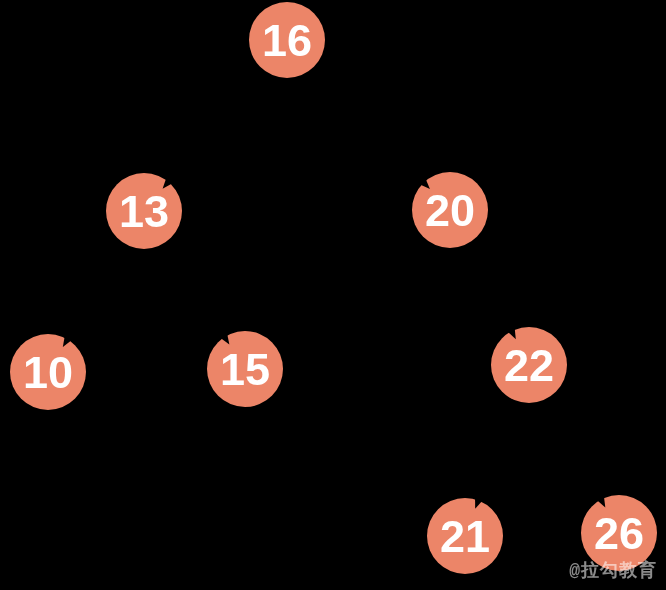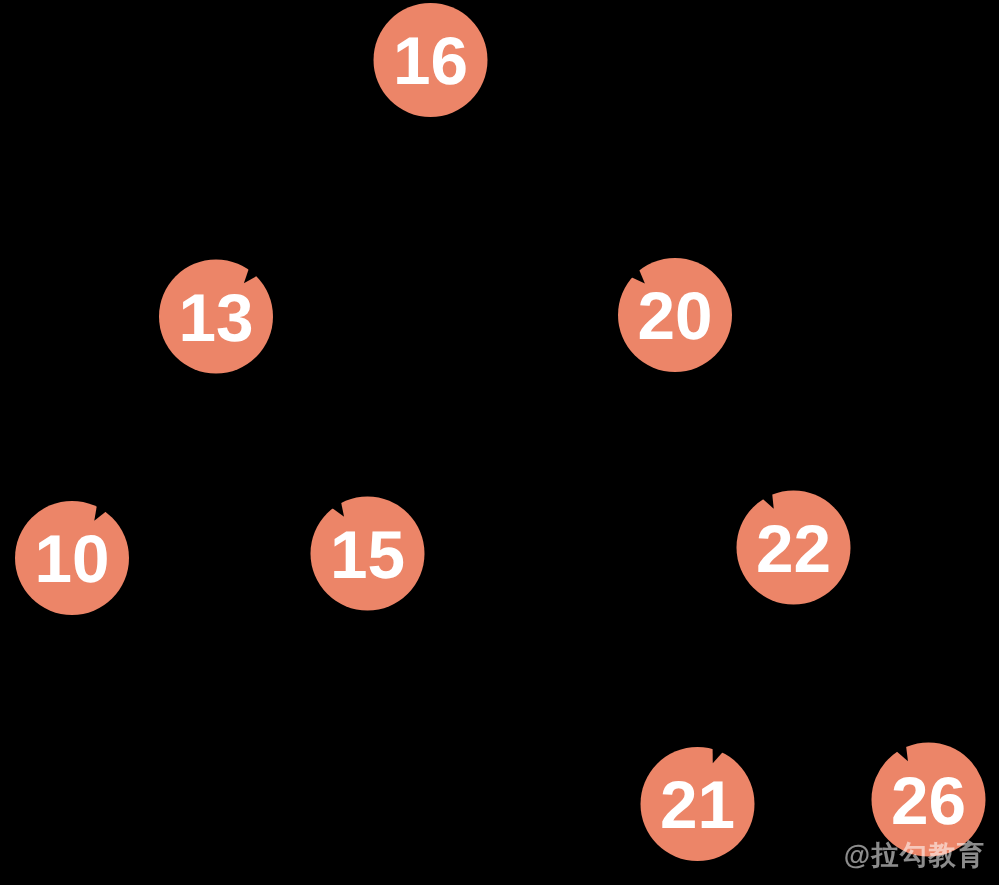--- a/index.html
+++ b/index.html
@@ -28,21 +28,21 @@
     text-anchor: middle;
   }
   .watermark {
     position: absolute;
     right: 9px;
     bottom: 8px;
     font-size: 18px;
     font-weight: bold;
     letter-spacing: 1px;
     color: rgba(255, 255, 255, 0.55);
-    font-family: Liberation Sans, sans-serif;
+    font-family: Liberation Mono, monospace;
     pointer-events: none;
   }
 </style>
 </head>
 <body>
 
 <div class="canvas">
   <svg class="tree" id="tree-svg" width="666" height="590" viewBox="0 0 666 590">
       <circle cx="287" cy="40" r="38" fill="#EC8568"></circle>
       <text x="287" y="56" class="node-label" fill="#FFFFFF">16</text>

